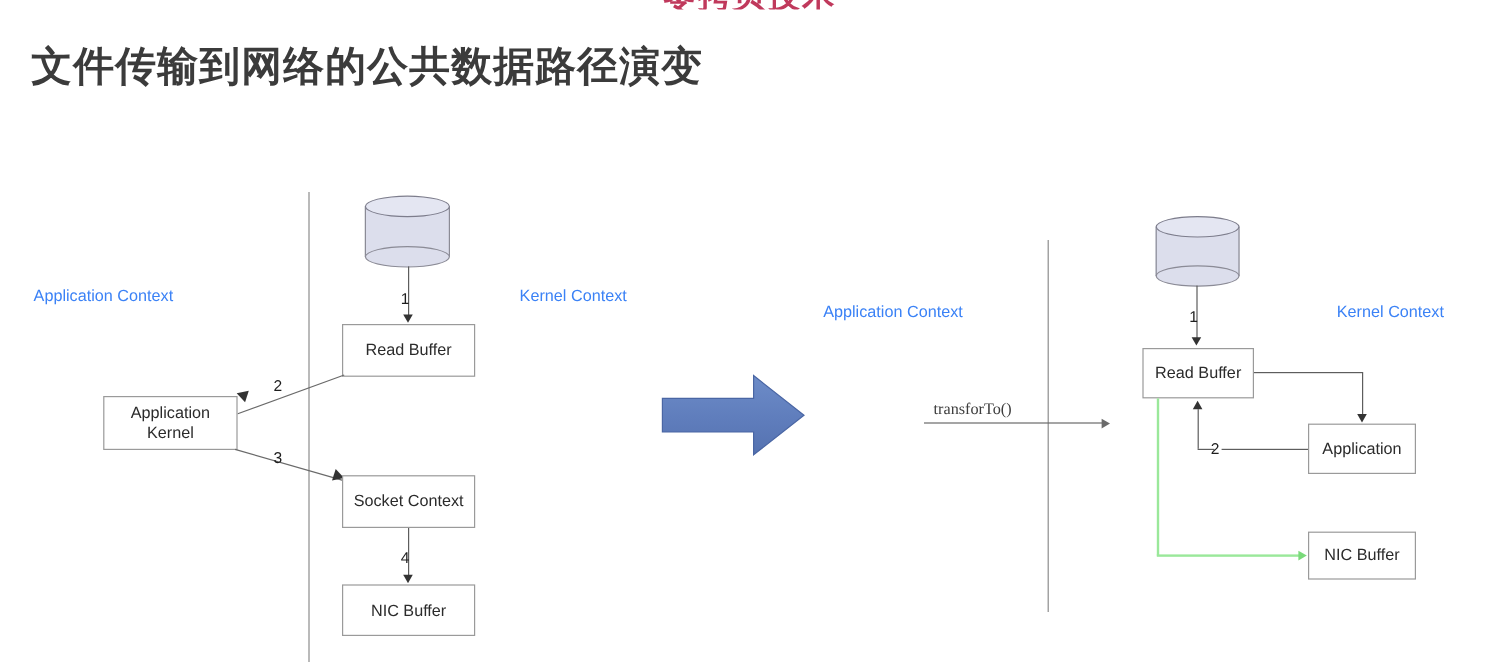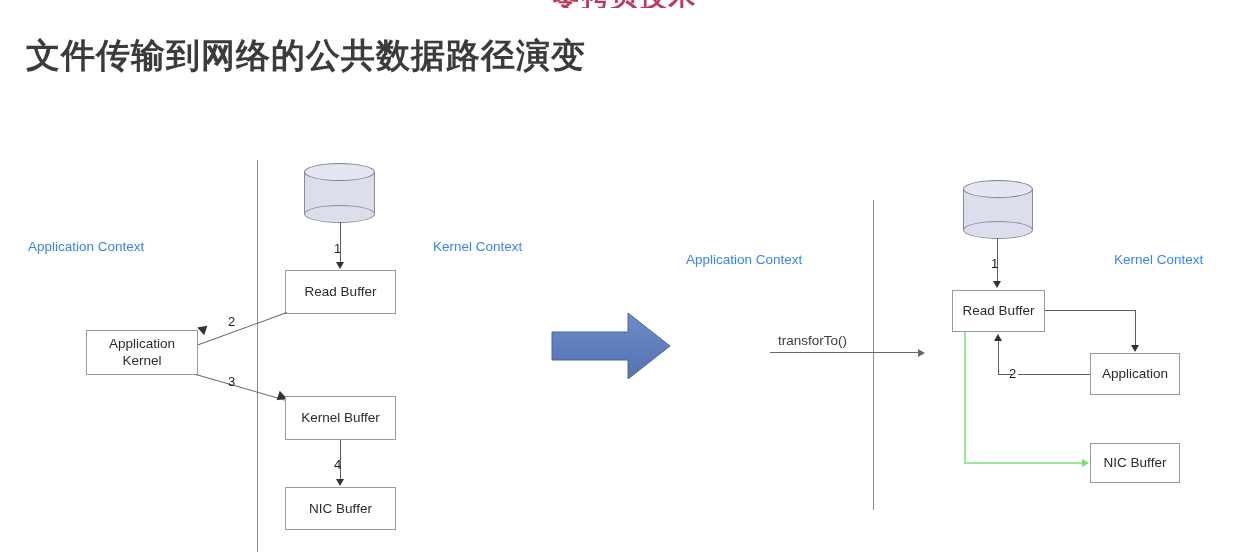--- a/index.html
+++ b/index.html
@@ -238,21 +238,21 @@
     <div class="box two-line" style="left:86px; top:330px; width:112px; height:45px; flex-direction:column;">
       <span>Application</span>
       <span>Kernel</span>
     </div>
 
     <div class="diag-line" style="left:196px; top:374px; width:95px; transform:rotate(16deg);"></div>
     <div class="arrow-right-tilt" style="left:278px; top:392px;"></div>
     <div class="step-num" style="left:228px; top:374px;">3</div>
 
     <div class="box" style="left:285px; top:396px; width:111px; height:44px;">
-      <span>Kernel Buffer</span>
+      <span>Socket Context</span>
     </div>
 
     <div class="vline" style="left:340px; top:440px; height:41px;"></div>
     <div class="arrow-down" style="left:335.5px; top:479px;"></div>
     <div class="step-num" style="left:334px; top:457px;">4</div>
 
     <div class="box" style="left:285px; top:487px; width:111px; height:43px;">
       <span>NIC Buffer</span>
     </div>
   </div>
@@ -271,21 +271,21 @@
   </div>
 
   <div>
 
     <div class="divider" style="left:873px; top:200px; height:310px;"></div>
 
     <div class="ctx-label" style="left:686px; top:252px;">Application Context</div>
 
     <div class="ctx-label" style="left:1114px; top:252px;">Kernel Context</div>
 
-    <div class="call-label" style="left:778px; top:333px;">transforTo()</div>
+    <div class="call-label" style="left:778px; top:333px;font-family:Liberation Serif, serif;">transforTo()</div>
     <div class="hline" style="left:770px; top:352px; width:150px; background:#6a6a6a;"></div>
     <div class="arrow-right" style="left:918px; top:348.5px;"></div>
 
     <div class="cyl" style="left:963px; top:180px; width:70px; height:59px;">
       <div class="body"></div>
       <div class="bottom"></div>
       <div class="top"></div>
     </div>
 
     <div class="vline" style="left:997px; top:238px; height:44px;"></div>

